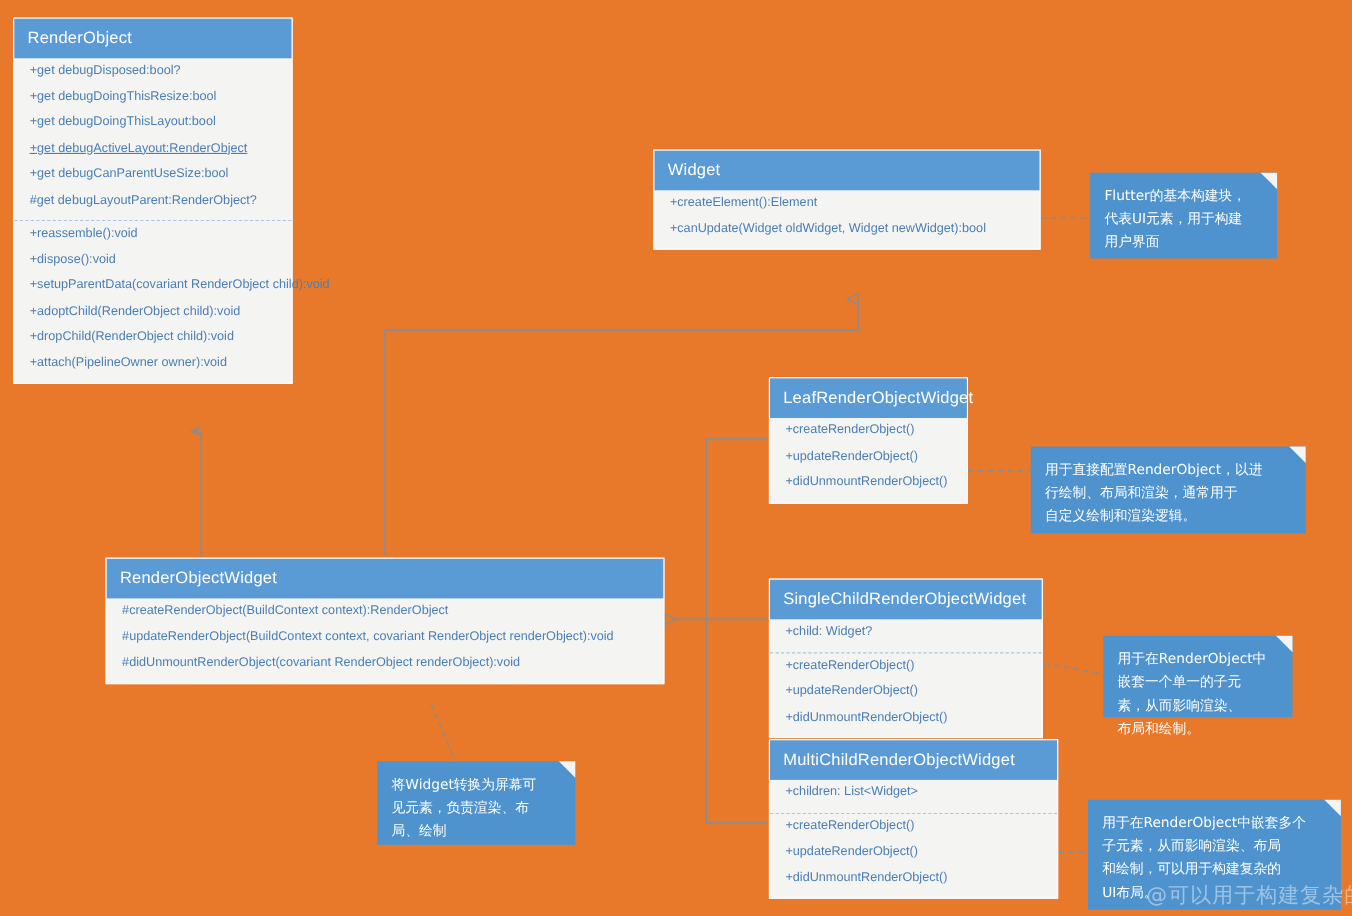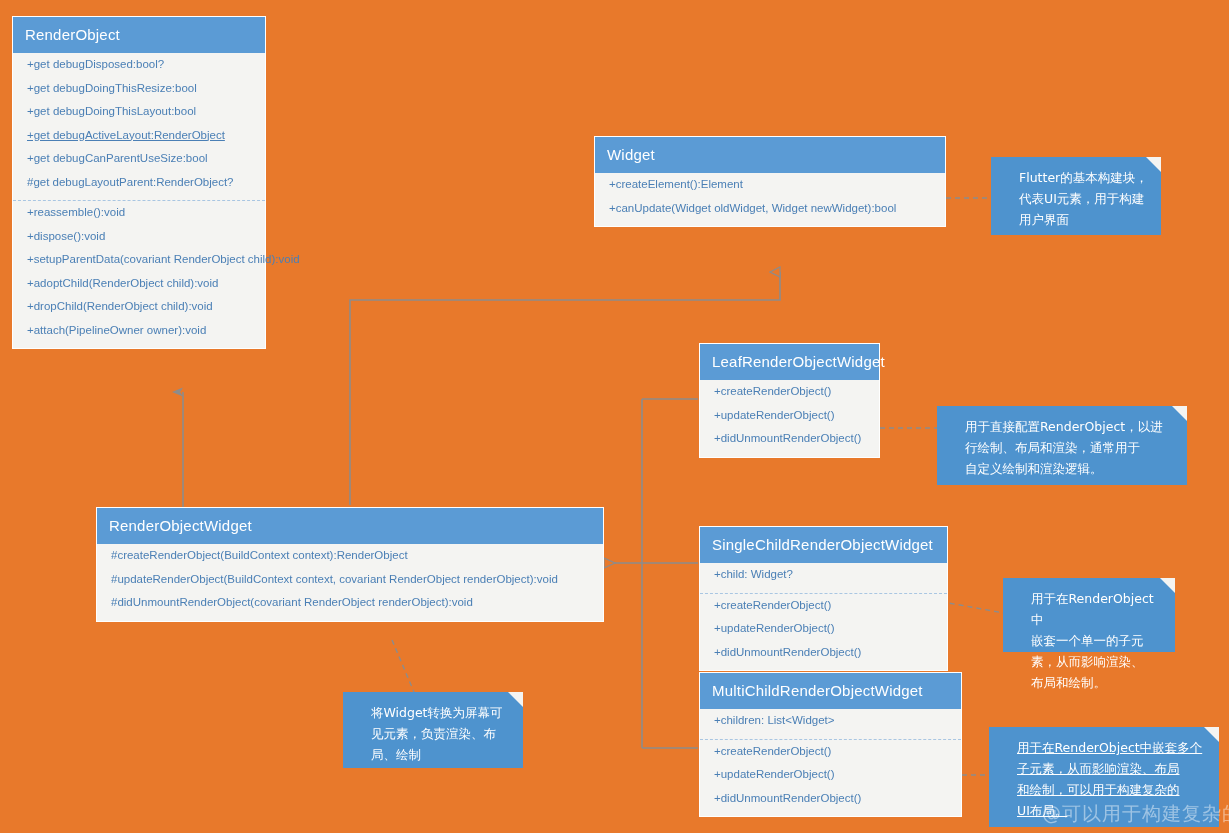--- a/index.html
+++ b/index.html
@@ -60,21 +60,21 @@
   .uml .row.underline {
     text-decoration: underline;
   }
   
   .note {
     position: absolute;
     background: #4E93CE;
     color: #ffffff;
     font-size: 12.5px;
     line-height: 21px;
-    padding: 10px 12px 10px 28px;
+    padding: 10px 12px 10px 13px;
     box-sizing: border-box;
     font-family: "DejaVu Sans", "Liberation Sans", sans-serif;
   }
   .note .fold {
     position: absolute;
     top: 0; right: 0;
     width: 0; height: 0;
     border-left: 15px solid transparent;
     border-top: 15px solid #F4F4F2;
   }
@@ -226,21 +226,21 @@
   </div>
 
   <div class="note" style="left:1003px; top:578px; width:172px; height:74px;">
     <span class="fold"></span>
     <span class="txt">用于在RenderObject中</span>
     <span class="txt">嵌套一个单一的子元</span>
     <span class="txt">素，从而影响渲染、</span>
     <span class="txt">布局和绘制。</span>
   </div>
 
-  <div class="note" style="left:989px; top:727px; width:230px; height:100px;text-decoration:underline;">
+  <div class="note" style="left:989px; top:727px; width:230px; height:100px;">
     <span class="fold"></span>
     <span class="txt">用于在RenderObject中嵌套多个</span>
     <span class="txt">子元素，从而影响渲染、布局</span>
     <span class="txt">和绘制，可以用于构建复杂的</span>
     <span class="txt">UI布局。</span>
   </div>
 
   <div class="note" style="left:343px; top:692px; width:180px; height:76px;">
     <span class="fold"></span>
     <span class="txt">将Widget转换为屏幕可</span>

